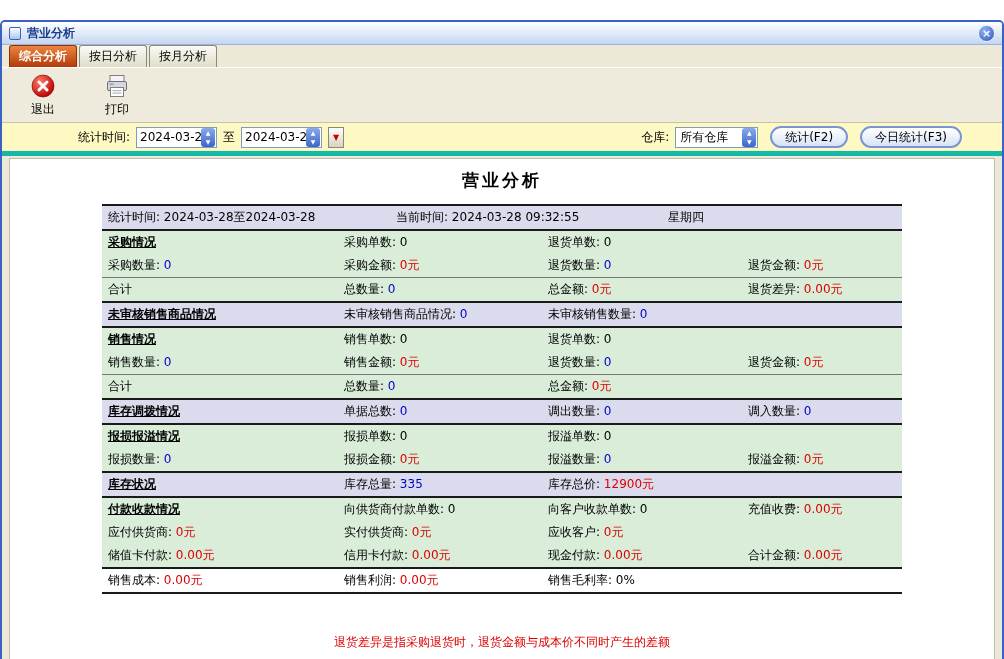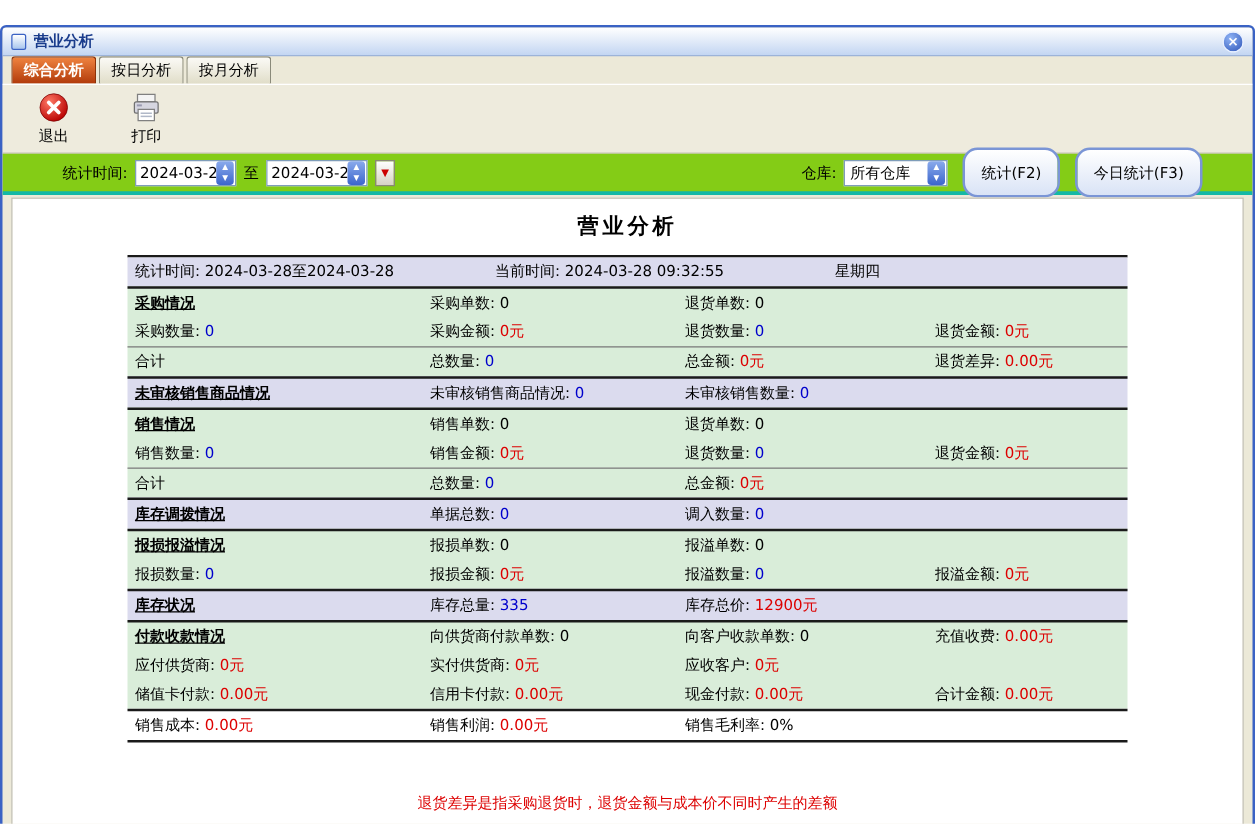--- a/index.html
+++ b/index.html
@@ -26,35 +26,35 @@
 
   
   .toolbar { height:56px; background:#eeebdd; display:flex; align-items:center; gap:16px; padding:2px 12px;
              border-top:1px solid #fff; border-bottom:1px solid #c4c1b1; flex:0 0 auto; }
   .tool-btn { width:58px; height:50px; display:flex; flex-direction:column; align-items:center;
               justify-content:center; gap:2px; border:1px solid transparent; border-radius:3px; cursor:default; }
   .tool-icon { height:27px; display:flex; align-items:center; justify-content:center; }
   .tool-label { font-size:12px; }
 
   
-  .filterbar { height:33px; display:flex; align-items:center; gap:6px; padding:0 40px 0 48px;
-               background:#84cc16; border-bottom:3px solid #14b8a6; flex:0 0 auto; }
+  .filterbar { height:33px; display:flex; align-items:center; gap:6px; padding:0 40px 0 76px;
+               background:#fef9c3; border-bottom:5px solid #14b8a6; flex:0 0 auto; }
   .flabel { white-space:nowrap; }
   .wh { margin-left:auto; }
   .date-input,.combo { display:flex; align-items:center; height:21px; background:#fff;
                        border:1px solid #7f9db9; }
   .date-input .txt { width:64px; padding:0 3px; white-space:nowrap; overflow:hidden; }
   .combo .txt { width:66px; padding:0 4px; white-space:nowrap; overflow:hidden; }
   .spinner { width:14px; height:19px; margin:0 1px 0 0; display:flex; flex-direction:column;
              background:linear-gradient(#8aaaec,#3c66cc); border-radius:3px; color:#fff; cursor:default; }
   .spinner span { flex:1; font-size:6px; line-height:9px; text-align:center; }
   .drop-btn { width:16px; height:21px; background:linear-gradient(#ffffff,#d6d2c4); border:1px solid #8a8876;
               text-align:center; cursor:default; display:flex; align-items:center; justify-content:center; }
   .red-arrow { color:#cc0000; font-size:8px; }
-  .pill { height:40px; padding:0 13px; margin-left:6px; border:2px solid #7a95d6; border-radius:12px;
+  .pill { height:22px; padding:0 13px; margin-left:6px; border:2px solid #7a95d6; border-radius:12px;
           background:linear-gradient(#ffffff,#d9e3f6); font-size:12px; cursor:default;
           font-family:"DejaVu Sans","Liberation Sans",sans-serif; white-space:nowrap; }
 
   
   .report { flex:1; margin:2px 7px 8px; background:#fff; border:1px solid #c0bdae; padding-top:6px; overflow:hidden; }
   .report-title { text-align:center; font-size:17px; font-weight:bold; letter-spacing:3px; margin:4px 0 12px; }
   .rtable { width:800px; margin:0 auto; border-top:2px solid #1a1a1a; border-bottom:2px solid #1a1a1a; }
   .trow.bt-thick { border-top:2px solid #1a1a1a; }
   .trow.bt-thin  { border-top:1px solid #777; }
   .bg-green    { background:#d9edd9; }
@@ -208,20 +208,21 @@
             <div class="tcell">合计</div>
             <div class="tcell"><span>总数量: </span><span class="val v-blue">0</span></div>
             <div class="tcell"><span>总金额: </span><span class="val v-red">0元</span></div>
             <div class="tcell"></div>
           </div>
         </div>
         <div class="trow bg-lavender bt-thick">
           <div class="tline">
             <div class="tcell"><span class="sec-title">库存调拨情况</span></div>
             <div class="tcell"><span>单据总数: </span><span class="val v-blue">0</span></div>
+            <div class="tcell"><span>调出数量: </span><span class="val v-blue">0</span></div>
             <div class="tcell"><span>调入数量: </span><span class="val v-blue">0</span></div>
           </div>
         </div>
         <div class="trow bg-green bt-thick">
           <div class="tline">
             <div class="tcell"><span class="sec-title">报损报溢情况</span></div>
             <div class="tcell"><span>报损单数: </span><span class="val v-black">0</span></div>
             <div class="tcell"><span>报溢单数: </span><span class="val v-black">0</span></div>
             <div class="tcell"></div>
           </div>

